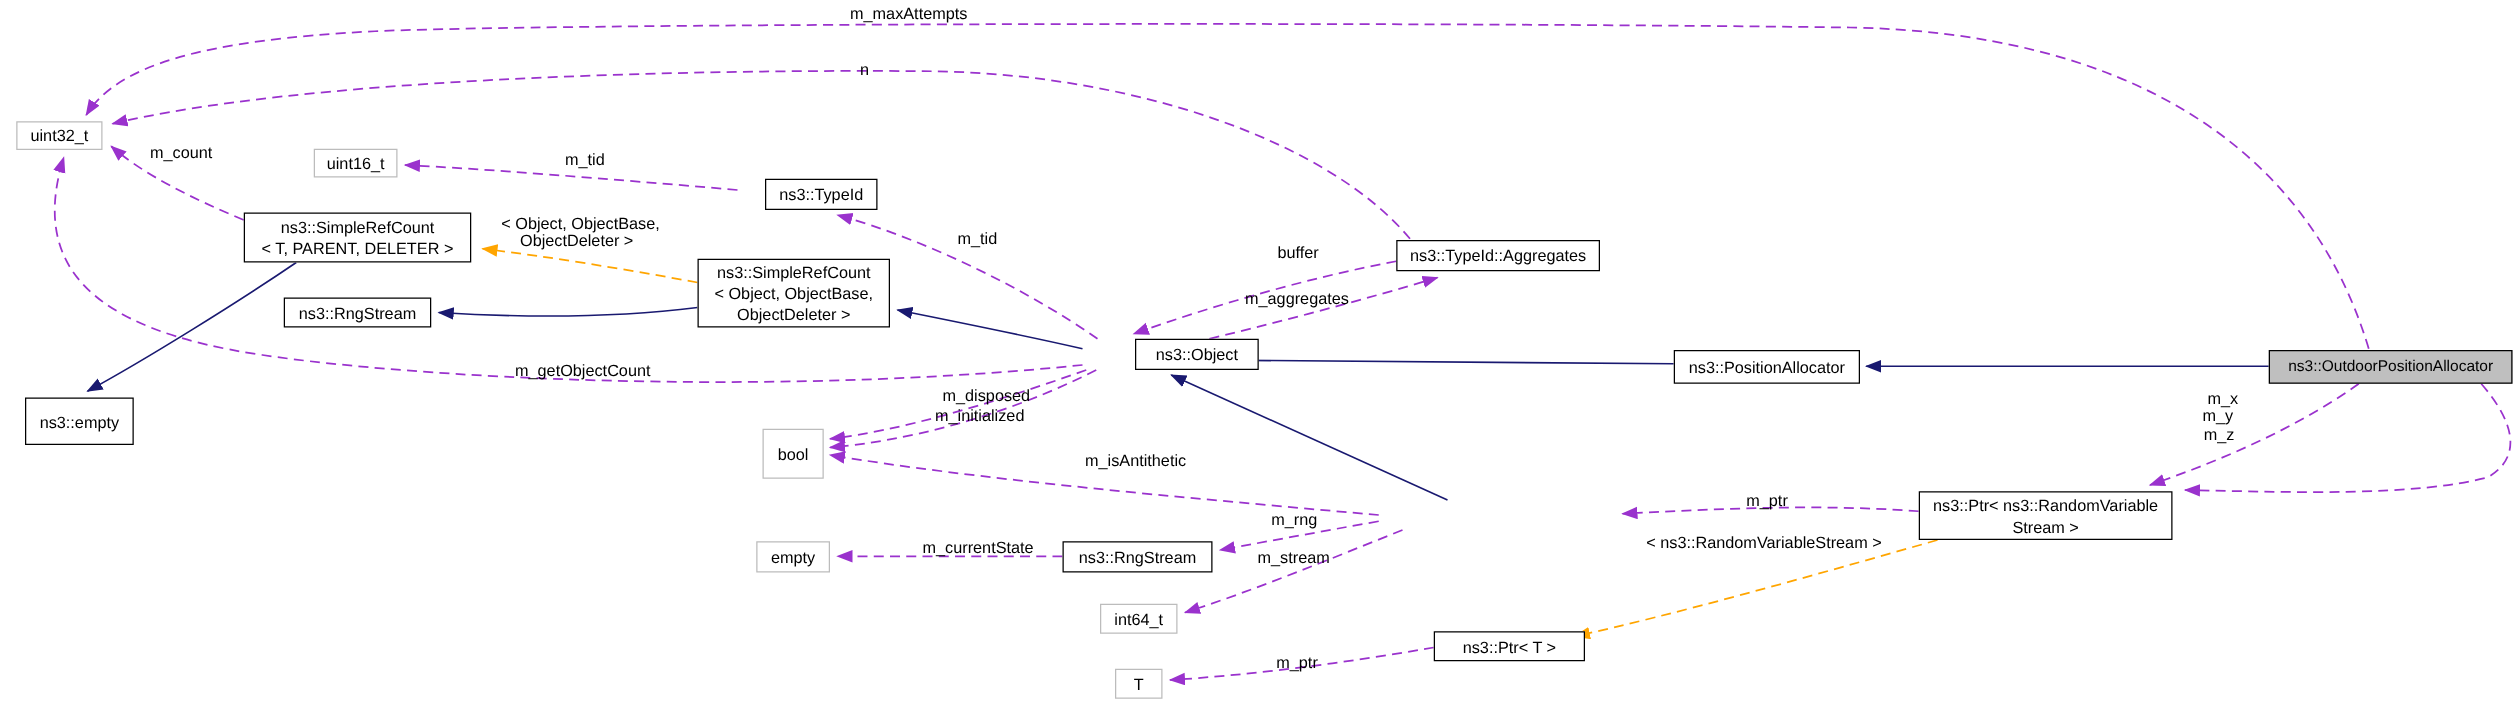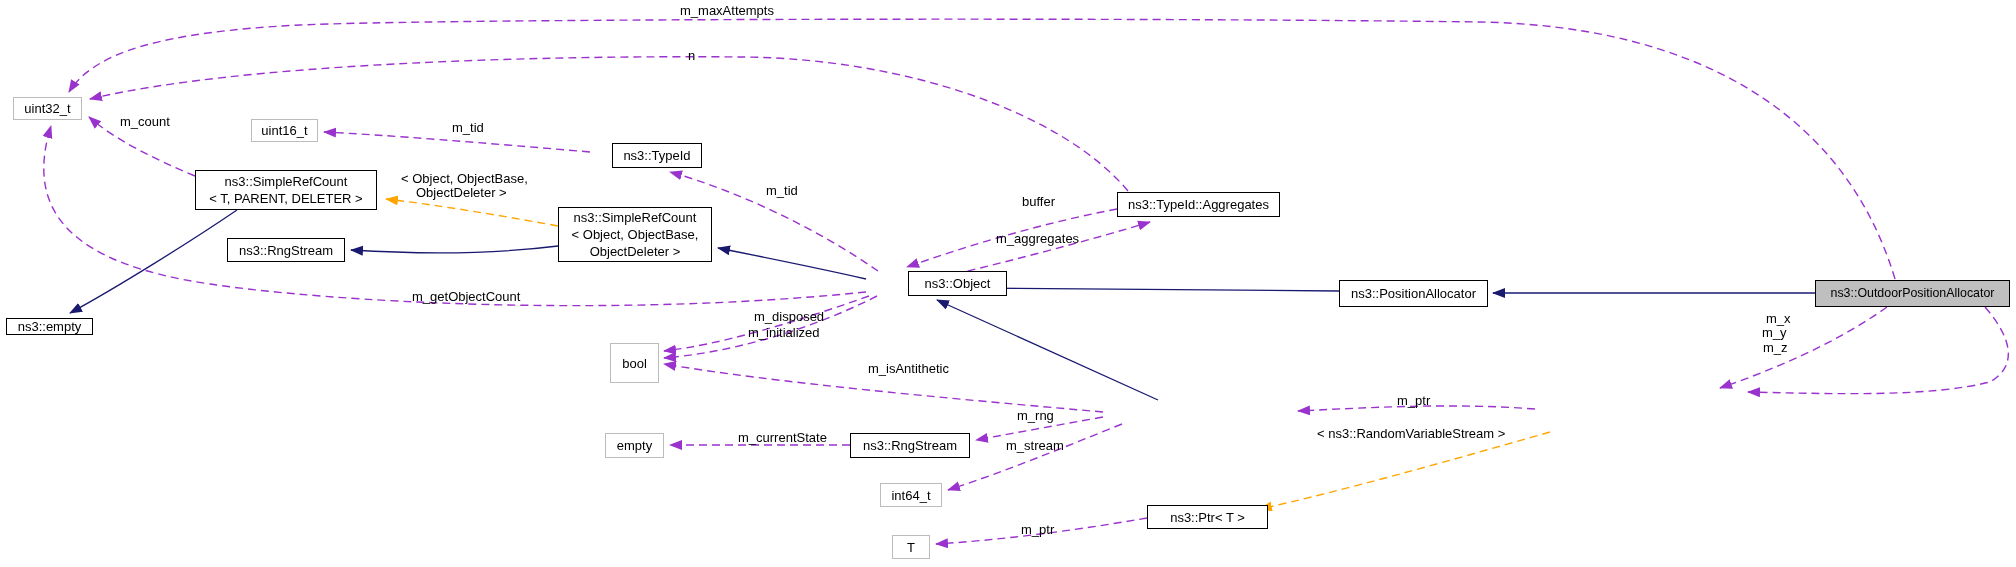--- a/index.html
+++ b/index.html
@@ -83,21 +83,21 @@
 
   <div class="node" style="left:195px;top:170px;width:182px;height:40px">
     <span>ns3::SimpleRefCount</span>
     <span>&lt; T, PARENT, DELETER &gt;</span>
   </div>
 
   <div class="node" style="left:227px;top:238px;width:118px;height:24px">
     <span>ns3::RngStream</span>
   </div>
 
-  <div class="node" style="left:6px;top:318px;width:87px;height:17px">
+  <div class="node" style="left:20px;top:318px;width:87px;height:38px">
     <span>ns3::empty</span>
   </div>
 
   <div class="node" style="left:612px;top:143px;width:90px;height:25px">
     <span>ns3::TypeId</span>
   </div>
 
   <div class="node" style="left:558px;top:207px;width:154px;height:55px">
     <span>ns3::SimpleRefCount</span>
     <span>&lt; Object, ObjectBase,</span>
@@ -130,20 +130,24 @@
   </div>
 
   <div class="node" style="left:850px;top:433px;width:120px;height:25px">
     <span>ns3::RngStream</span>
   </div>
 
   <div class="node builtin" style="left:880px;top:483px;width:62px;height:24px">
     <span>int64_t</span>
   </div>
 
+  <div class="node" style="left:1535px;top:393px;width:203px;height:39px">
+    <span>ns3::Ptr&lt; ns3::RandomVariable</span>
+    <span>Stream &gt;</span>
+  </div>
 
   <div class="node" style="left:1147px;top:505px;width:121px;height:24px">
     <span>ns3::Ptr&lt; T &gt;</span>
   </div>
 
   <div class="node builtin" style="left:892px;top:535px;width:38px;height:24px">
     <span>T</span>
   </div>
 
   <div class="edge-label" style="left:680px;top:3px">m_maxAttempts</div>

